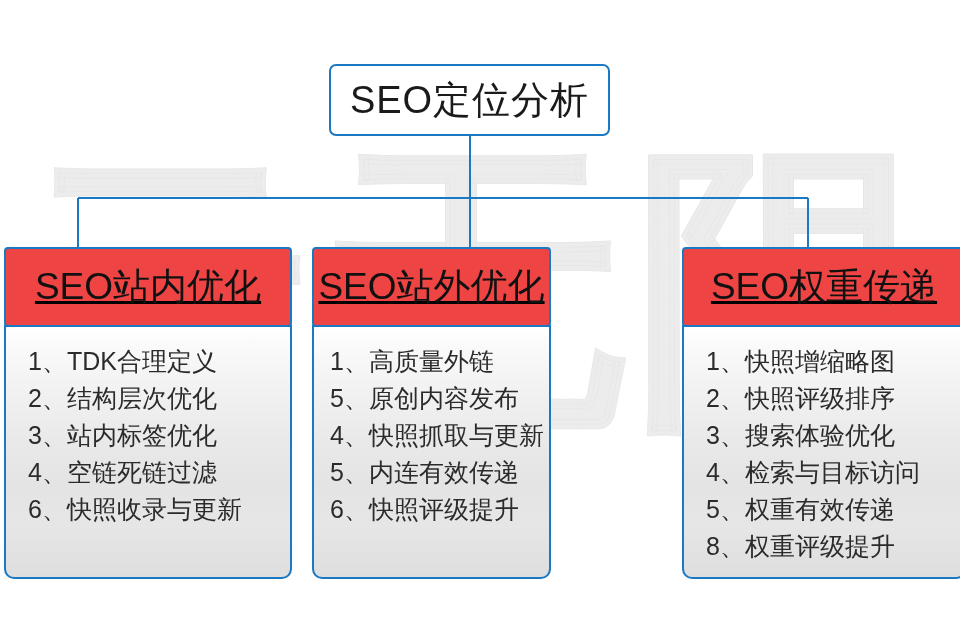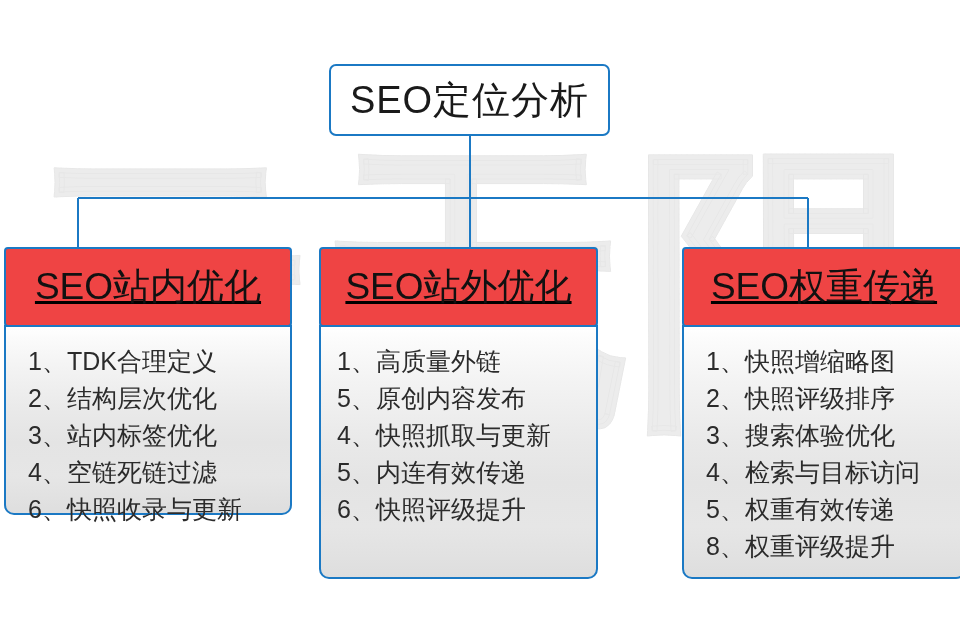--- a/index.html
+++ b/index.html
@@ -48,21 +48,21 @@
     display:flex;align-items:center;justify-content:center;
     box-sizing:border-box;
   }
   .node-root .title{
     font-size:38px; color:#1a1a1a; letter-spacing:1px;
     font-family:"Liberation Sans","DejaVu Sans",sans-serif;
   }
 
   .column{position:absolute;top:247px;}
   .col-1{left:4px;  width:288px;}
-  .col-2{left:319px;width:279px;}
+  .col-2{left:312px;width:239px;}
   .col-3{left:644px;width:284px;margin-left:38px;}
 
   .col-head{
     height:80px;
     border:2px solid #1b79c4;
     border-radius:4px;
     background:#ef4444;
     display:flex;align-items:center;justify-content:center;
     box-sizing:border-box;
     position:relative;
@@ -83,21 +83,21 @@
         #fbfbfb 6%,
         #f3f3f3 22%,
         #e9e9e9 46%,
         #e4e4e4 62%,
         #e6e6e6 80%,
         #dedede 100%);
     padding:16px 0 20px 0;
     position:relative;
     z-index:2;
   }
-  .col-1 .col-body{height:190px;}
+  .col-1 .col-body{height:254px;}
   .col-2 .col-body{height:254px;}
   .col-3 .col-body{height:254px;}
 
   .item-list{list-style:none;margin:0;padding:0;}
   .item{
     font-size:25px;
     color:#2b2b2b;
     line-height:37px;
     padding-left:22px;
     white-space:nowrap;

